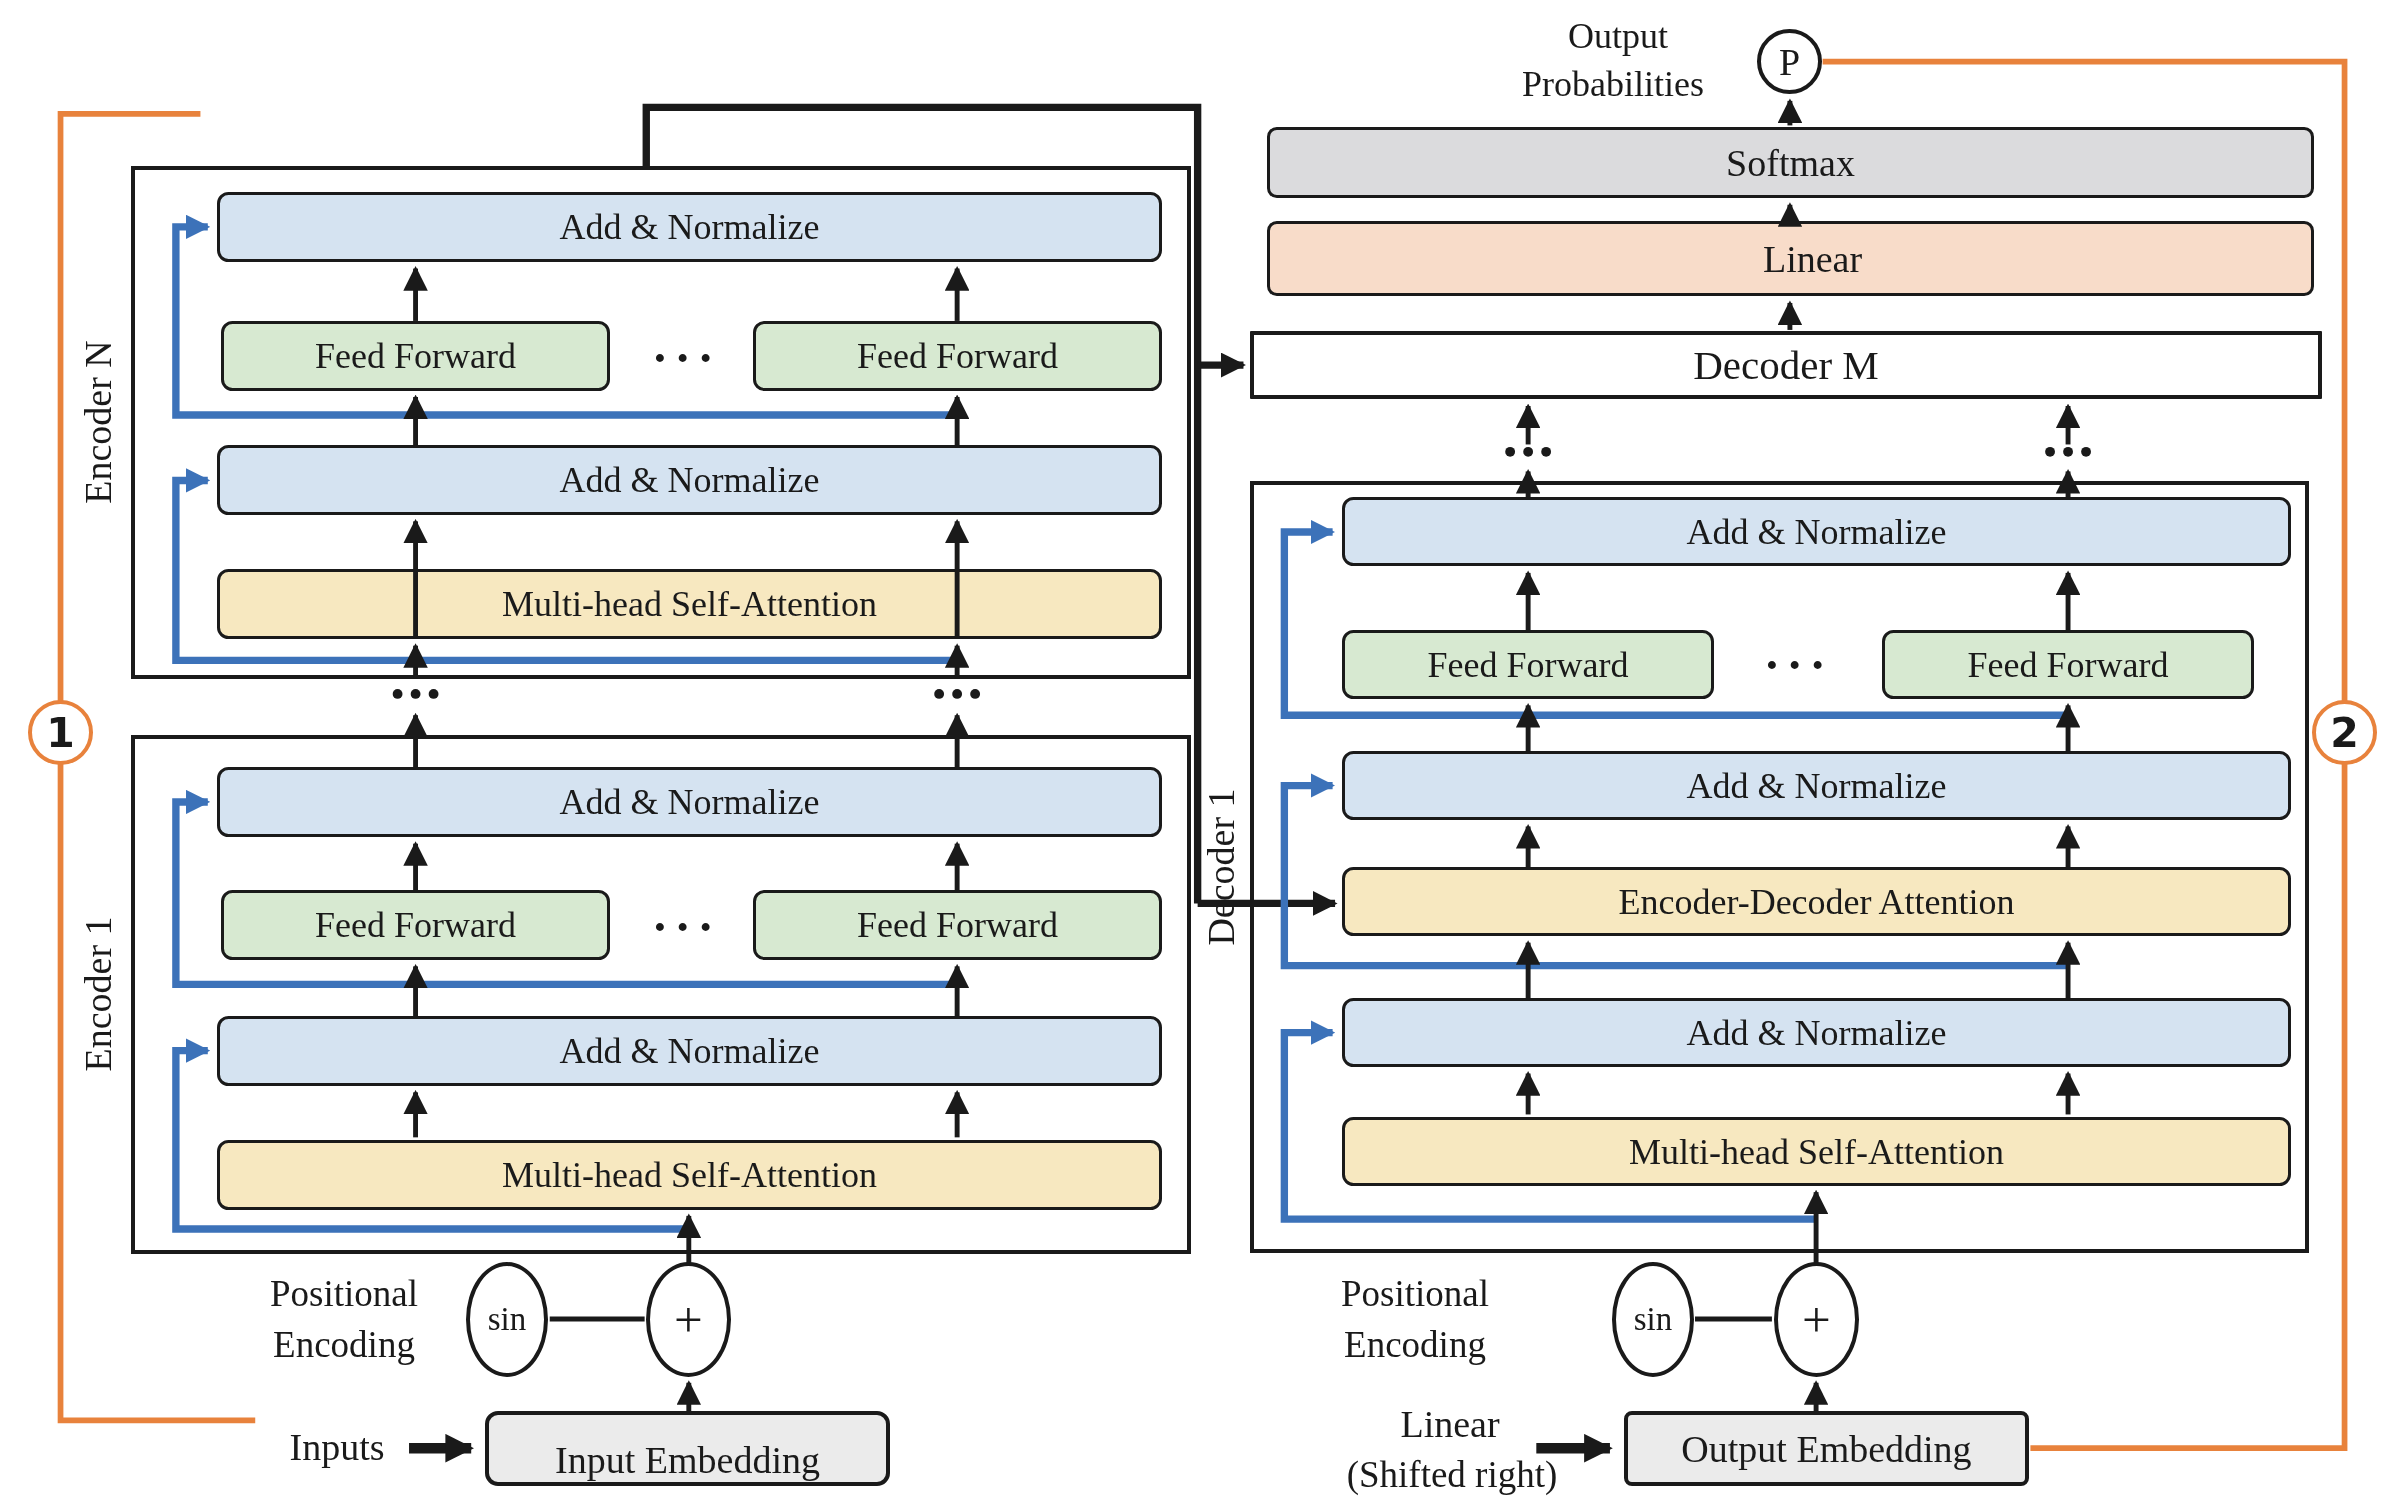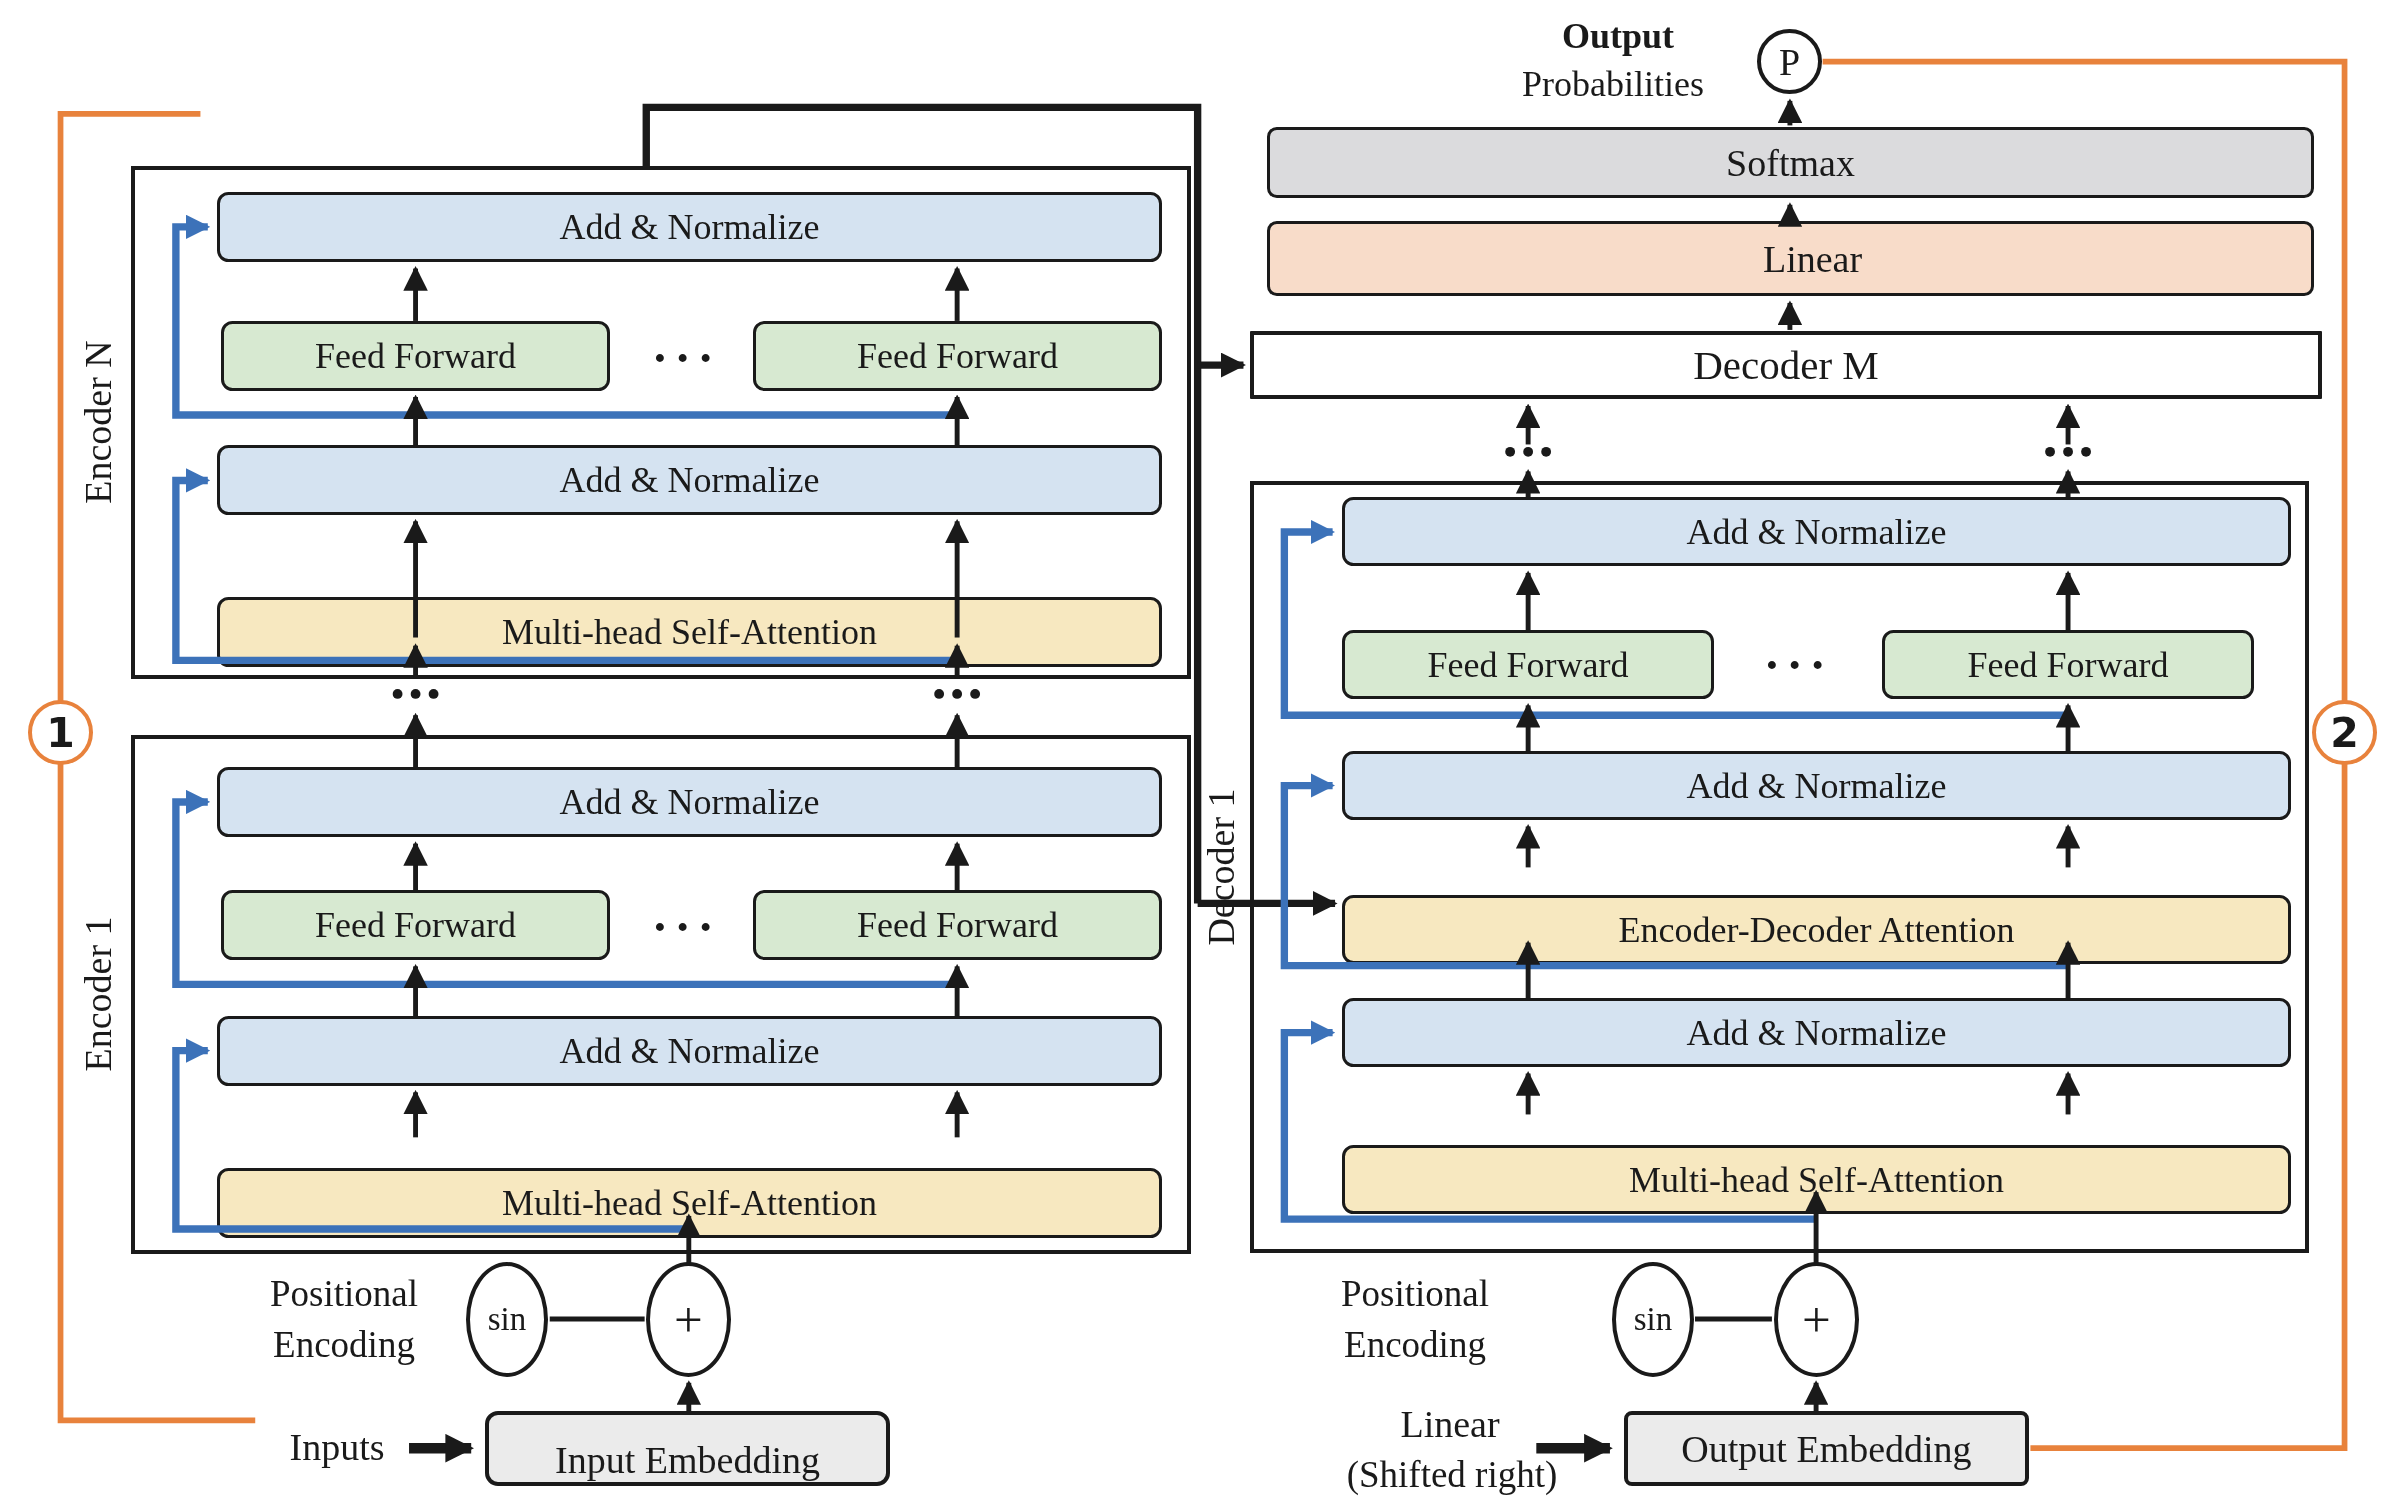--- a/index.html
+++ b/index.html
@@ -8,21 +8,21 @@
     font-family:"Liberation Serif", serif;color:#1a1a1a;overflow:hidden;
   }
   .bx{
     position:absolute;box-sizing:border-box;border:3.3px solid var(--outline);
     border-radius:11.5px;display:flex;align-items:center;justify-content:center;
     font-size:36px;z-index:1;background:#fff;
   }
   .outer{border-width:4.1px;border-radius:0;background:transparent;z-index:0;}
   .an{background:var(--add_normalize_fill);}
   .ff{background:var(--feed_forward_fill);}
-  .att{background:var(--attention_fill);margin-top:28px;}
+  .att{background:var(--attention_fill);}
   .softmax{background:var(--softmax_fill);border-radius:9.8px;font-size:38px;}
   .linear{background:var(--linear_fill);border-radius:9.8px;font-size:38px;}
   .decm{border-width:4.1px;border-radius:1px;font-size:41px;background:#fff;}
   .emb{background:var(--embedding_fill);border-radius:13px;border-width:4.1px;font-size:38px;z-index:3;}
   .ellipse{
     position:absolute;box-sizing:border-box;border:4.1px solid var(--outline);border-radius:50%;
     background:#fff;display:flex;align-items:center;justify-content:center;z-index:3;
   }
   .pcircle{
     position:absolute;box-sizing:border-box;border:4.9px solid var(--outline);border-radius:50%;
@@ -255,21 +255,21 @@
   <div class="pcircle" style="left:1757px;top:29px;width:65px;height:65px;">
       <span>P</span>
     </div>
   <div class="step" style="left:28px;top:700px;width:65px;height:65px;">
       <span>1</span>
     </div>
   <div class="step" style="left:2312px;top:700px;width:65px;height:65px;">
       <span>2</span>
     </div>
 
-  <div class="txt" style="left:1618px;top:36px;font-size:36px;font-weight:bold;">Output</div>
+  <div class="txt" style="left:1618px;top:36px;font-size:36px;">Output</div>
   <div class="txt" style="left:1613px;top:84px;font-size:36px;">Probabilities</div>
 
   <div class="vlabel" style="left:98px;top:422px;">Encoder N</div>
   <div class="vlabel" style="left:98px;top:994px;">Encoder 1</div>
   <div class="vlabel" style="left:1221px;top:867px;">Decoder 1</div>
 
   <div class="txt" style="left:344px;top:1293px;">Positional</div>
   <div class="txt" style="left:344px;top:1344px;">Encoding</div>
   <div class="txt" style="left:1415px;top:1293px;">Positional</div>
   <div class="txt" style="left:1415px;top:1344px;">Encoding</div>

